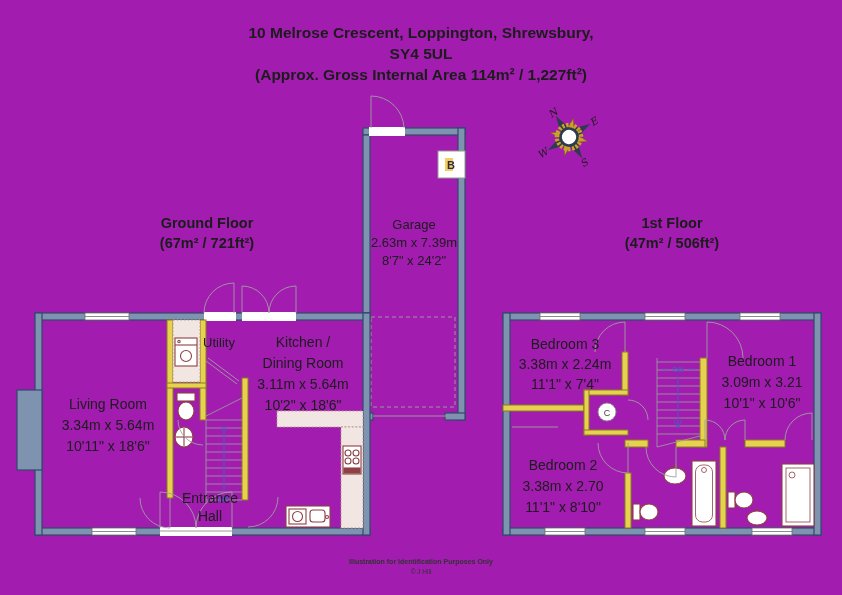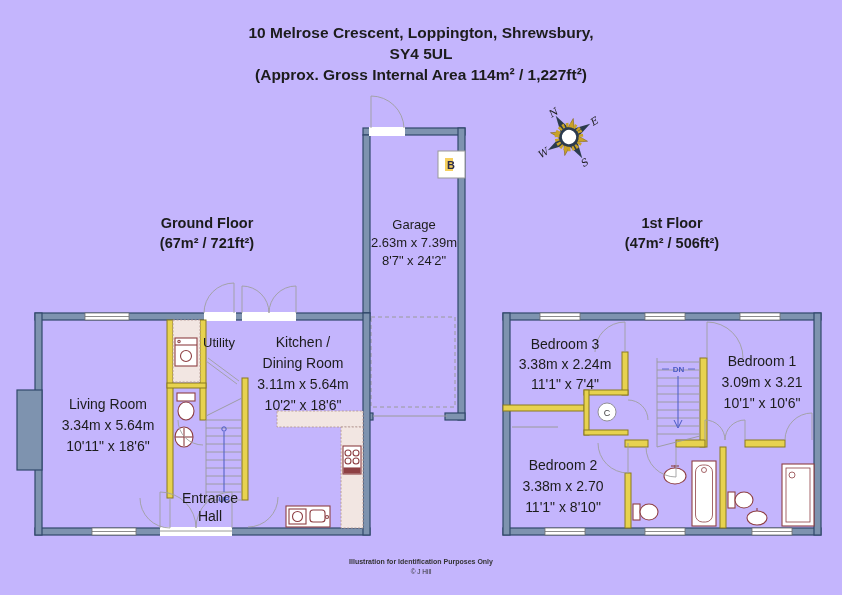--- a/index.html
+++ b/index.html
@@ -1,16 +1,16 @@
 <!DOCTYPE html>
 <html><head>
 <meta charset="utf-8">
 <style>
   html,body{margin:0;padding:0;background:#ffffff;}
-  .canvas{position:relative;width:842px;height:595px;background:#c4b5fd;overflow:hidden;text-decoration:underline;}
+  .canvas{position:relative;width:842px;height:595px;background:#a21caf;overflow:hidden;text-decoration:underline;}
   svg{position:absolute;left:0;top:0;}
   svg text{font-family:"Liberation Sans", sans-serif;fill:#1c1c1c;}
   .t-title{font-size:15.5px;font-weight:bold;}
   .t-floor{font-size:14.5px;font-weight:bold;}
   .t-room{font-size:14px;}
   .t-small{font-size:13px;}
   .t-tiny{font-size:7px;font-weight:bold;fill:#333;}
   .t-tiny2{font-size:6.5px;fill:#333;}
   .t-blue{font-size:8px;font-weight:bold;fill:#4a5ac4;}
   .t-ref{font-size:11px;font-weight:bold;fill:#2c2c4a;}

